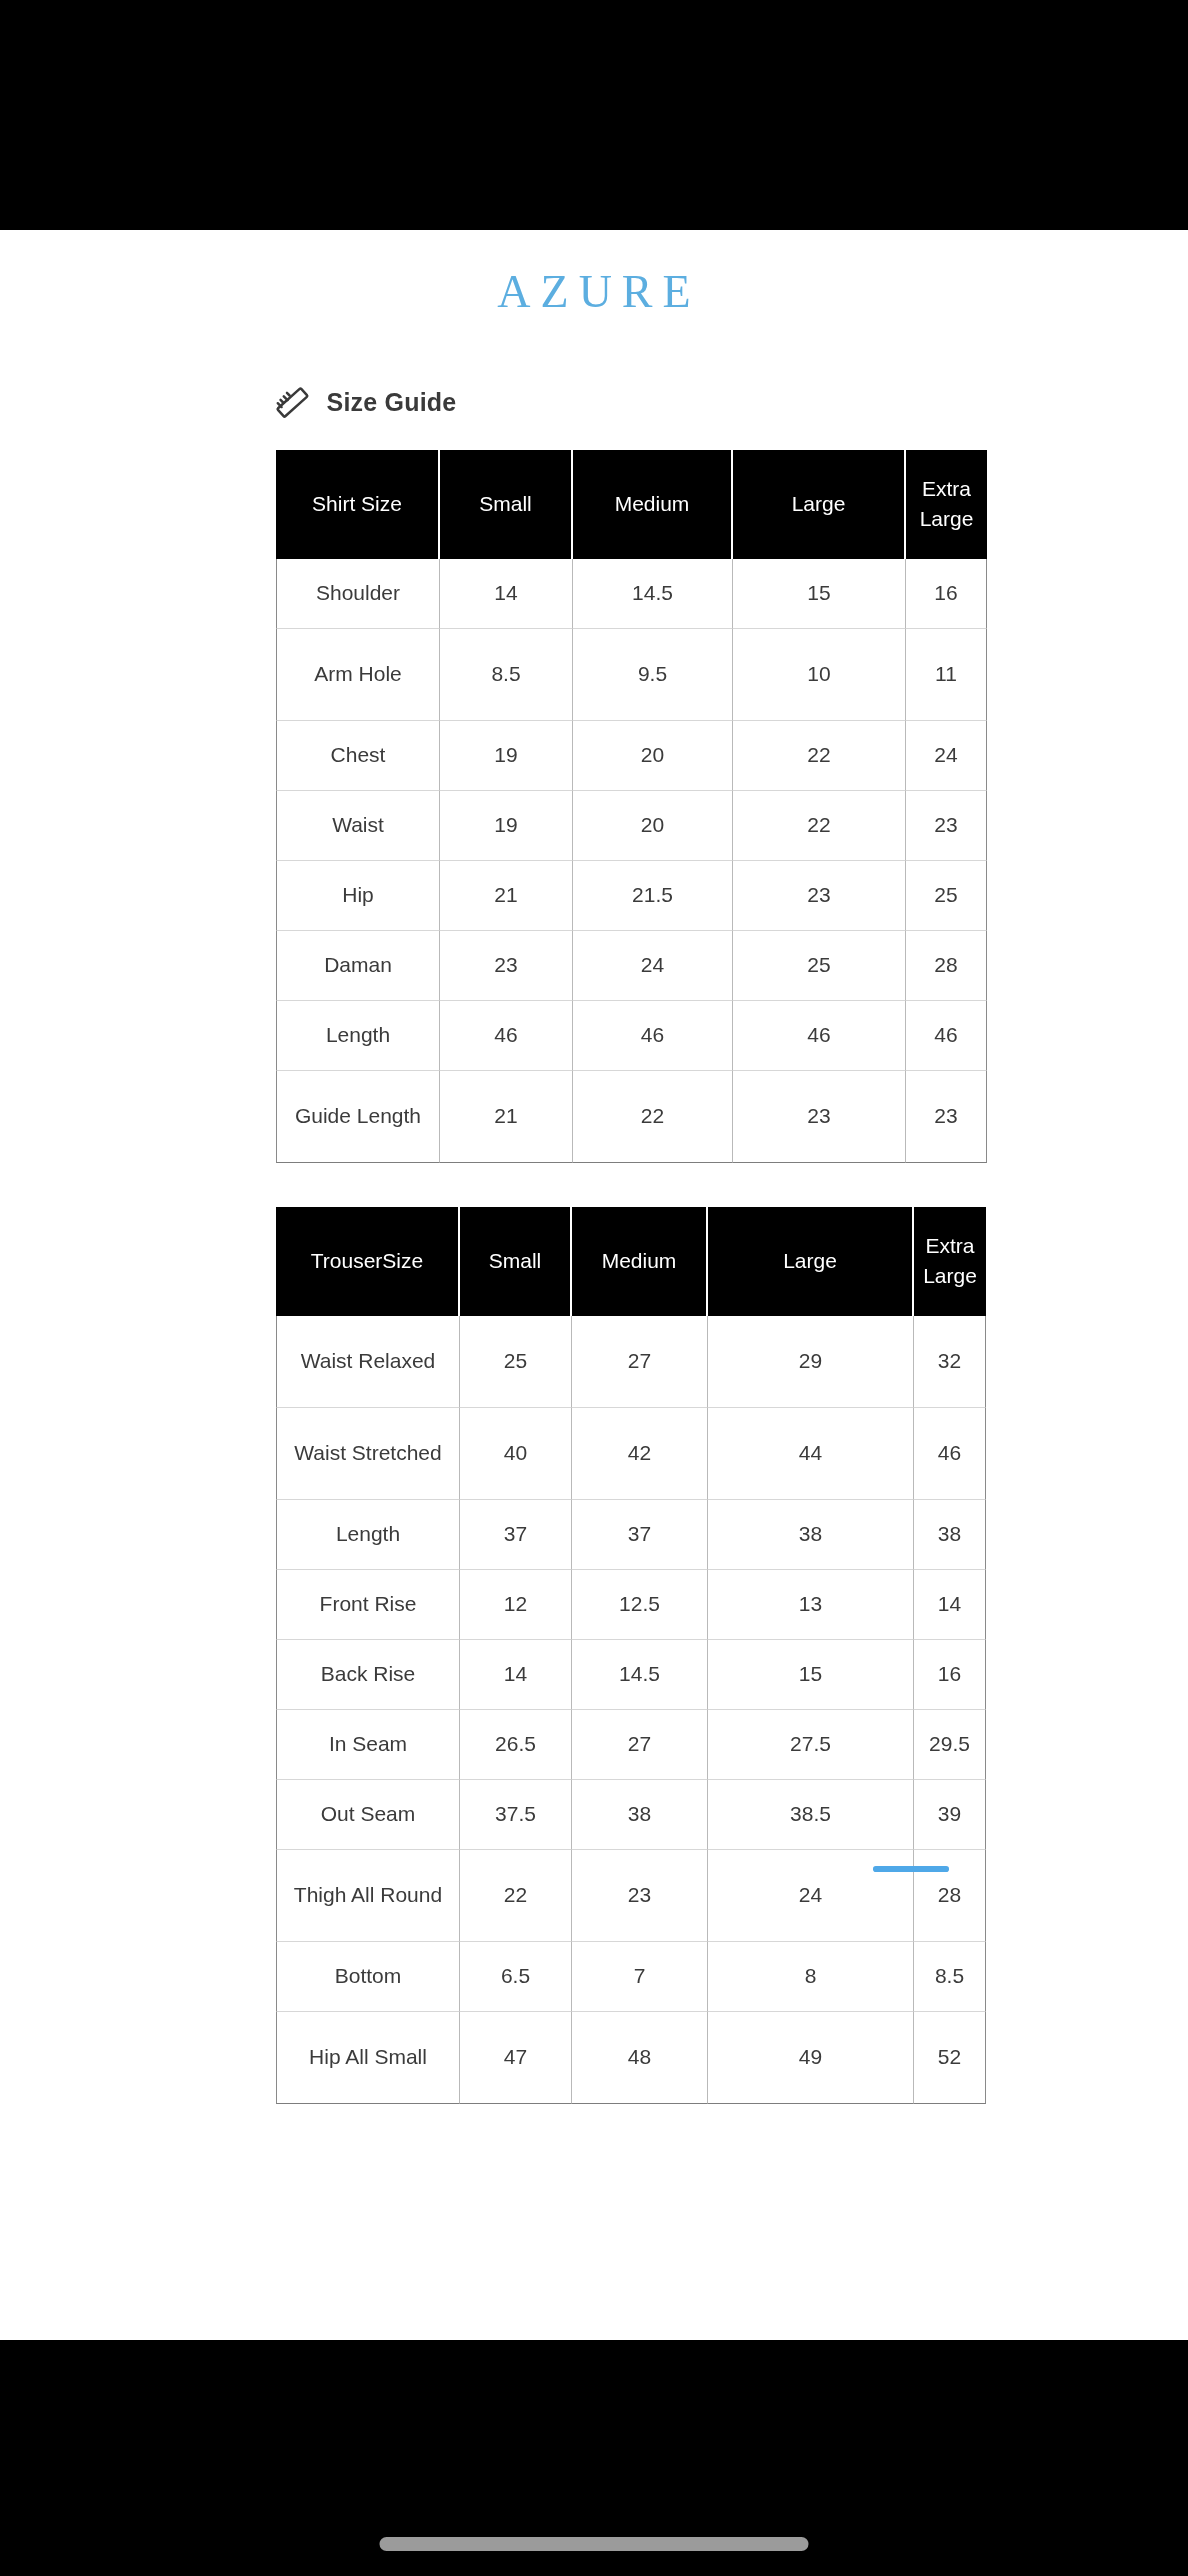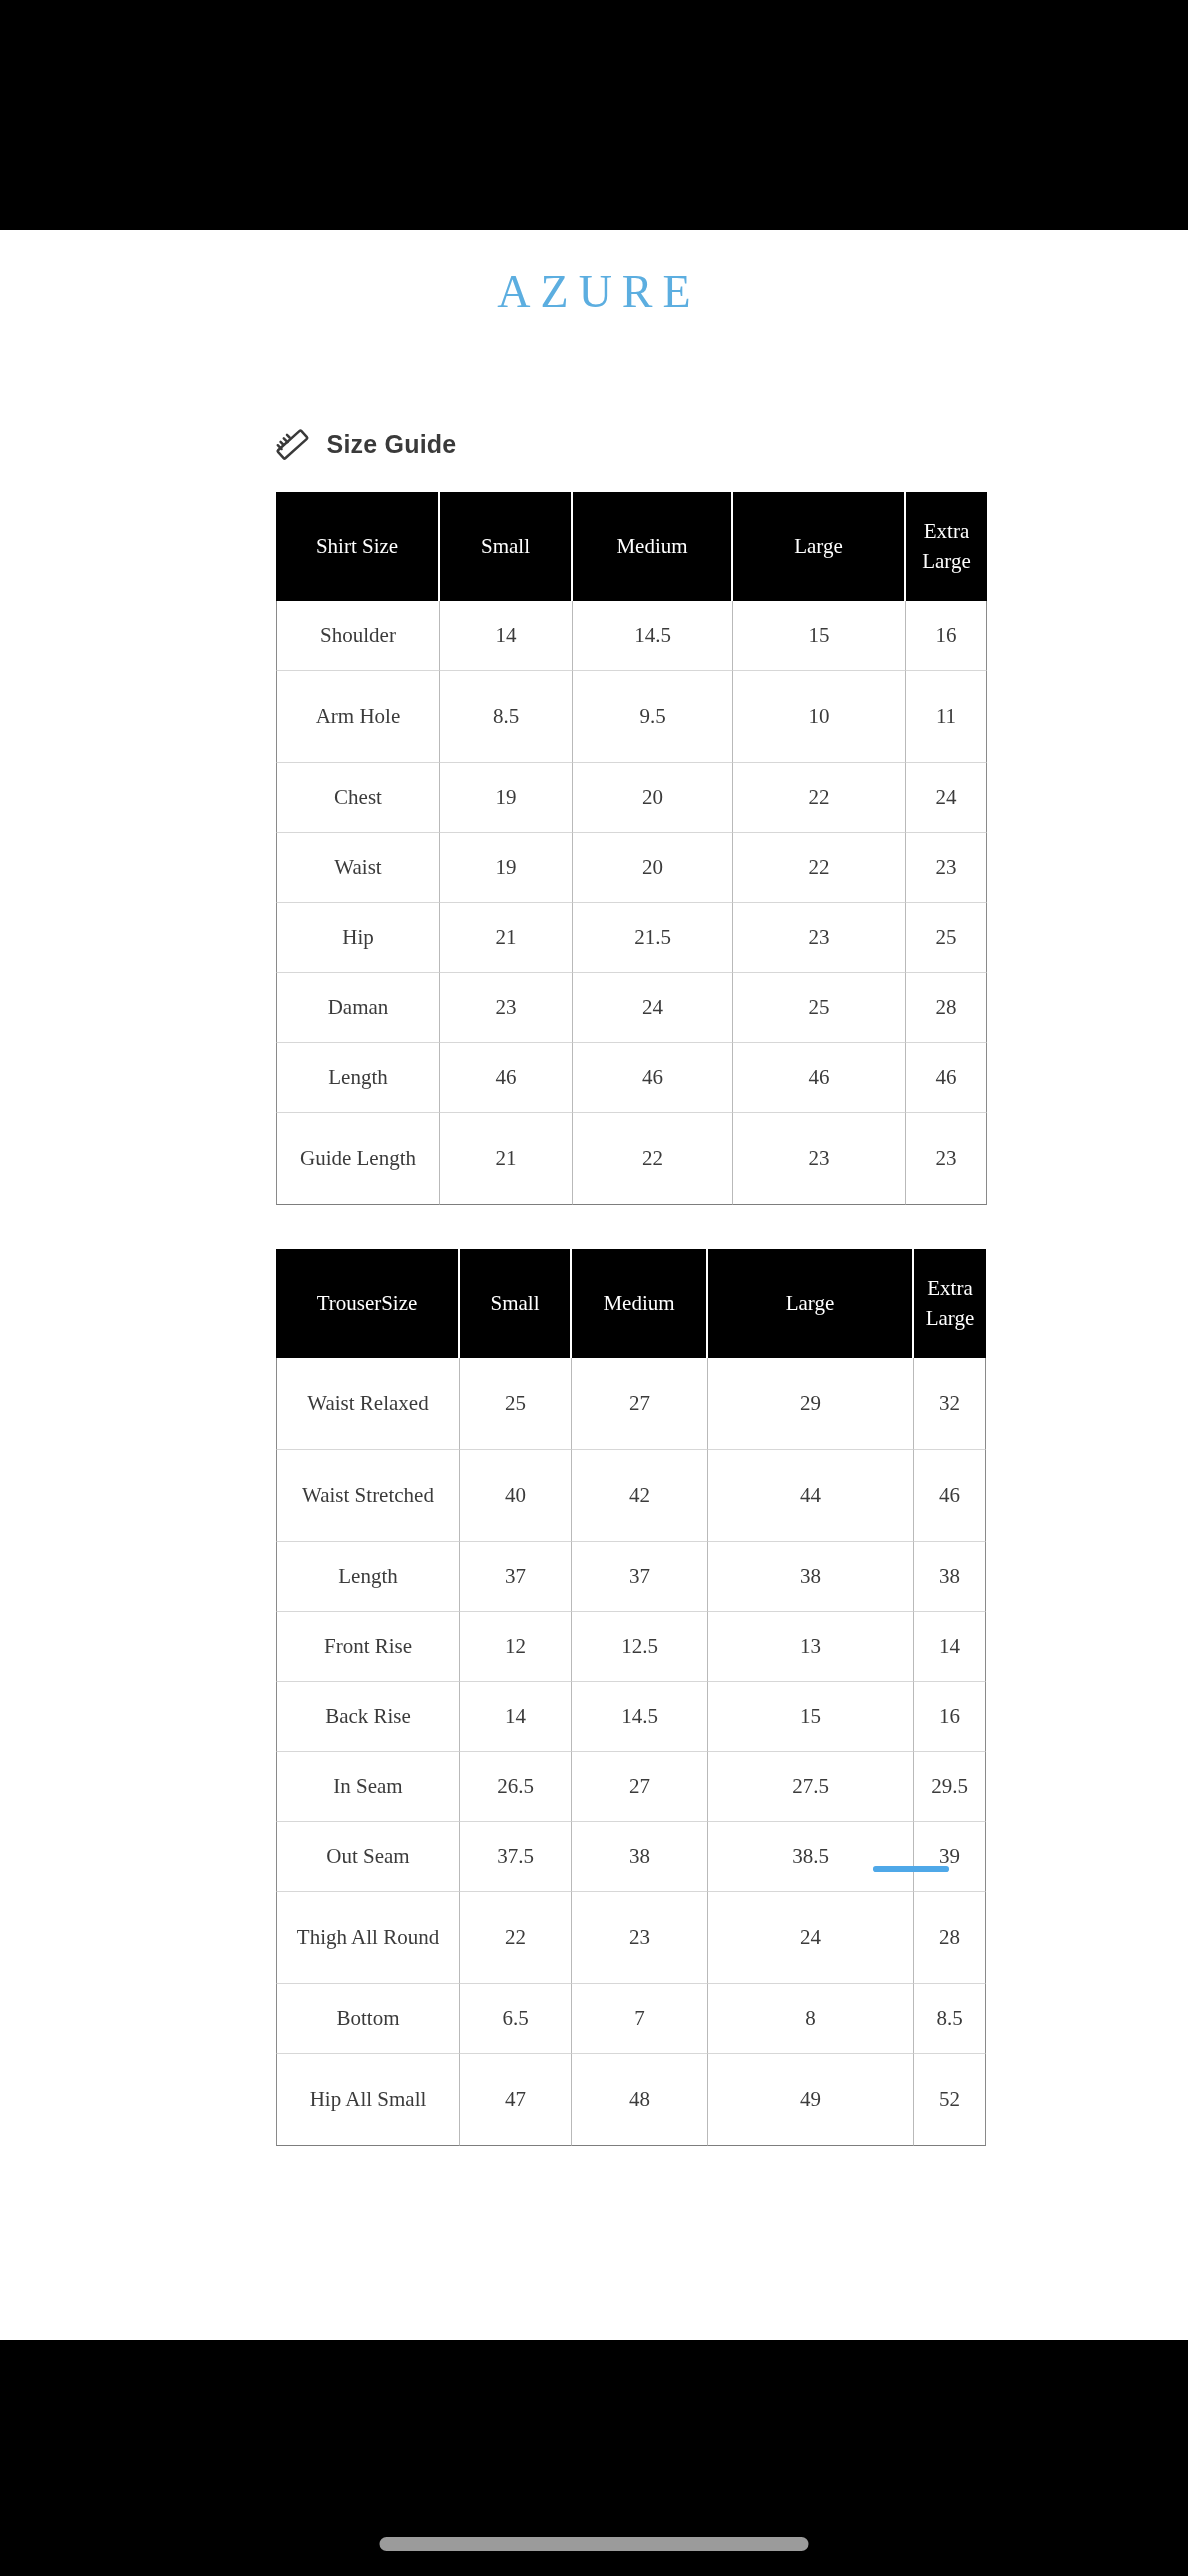--- a/index.html
+++ b/index.html
@@ -48,41 +48,40 @@
     color: #5CAEE0;
     text-indent: 10px;
     font-weight: 400;
     line-height: 1;
   }
 
   
   .size-guide-row {
     display: flex;
     align-items: center;
-    margin: 112px 0 0 275px;
+    margin: 70px 0 0 275px;
     gap: 16.6px;
   }
   .ruler-icon {
     width: 35px;
     height: 35px;
     display: block;
     flex: 0 0 auto;
   }
   .size-guide-label {
     font-size: 25px;
     font-weight: bold;
     color: #3a3a3a;
     letter-spacing: 0.2px;
   }
 
   
   .table-wrap {
     margin: 29.5px 0 0 276px;
     width: 711px;
-    font-family: Liberation Serif, serif;
   }
   .table-wrap.second { margin-top: 44px; }
 
   table.size-table {
     width: 664px;
     border-collapse: separate;
     border-spacing: 0;
     table-layout: fixed;
   }
 

